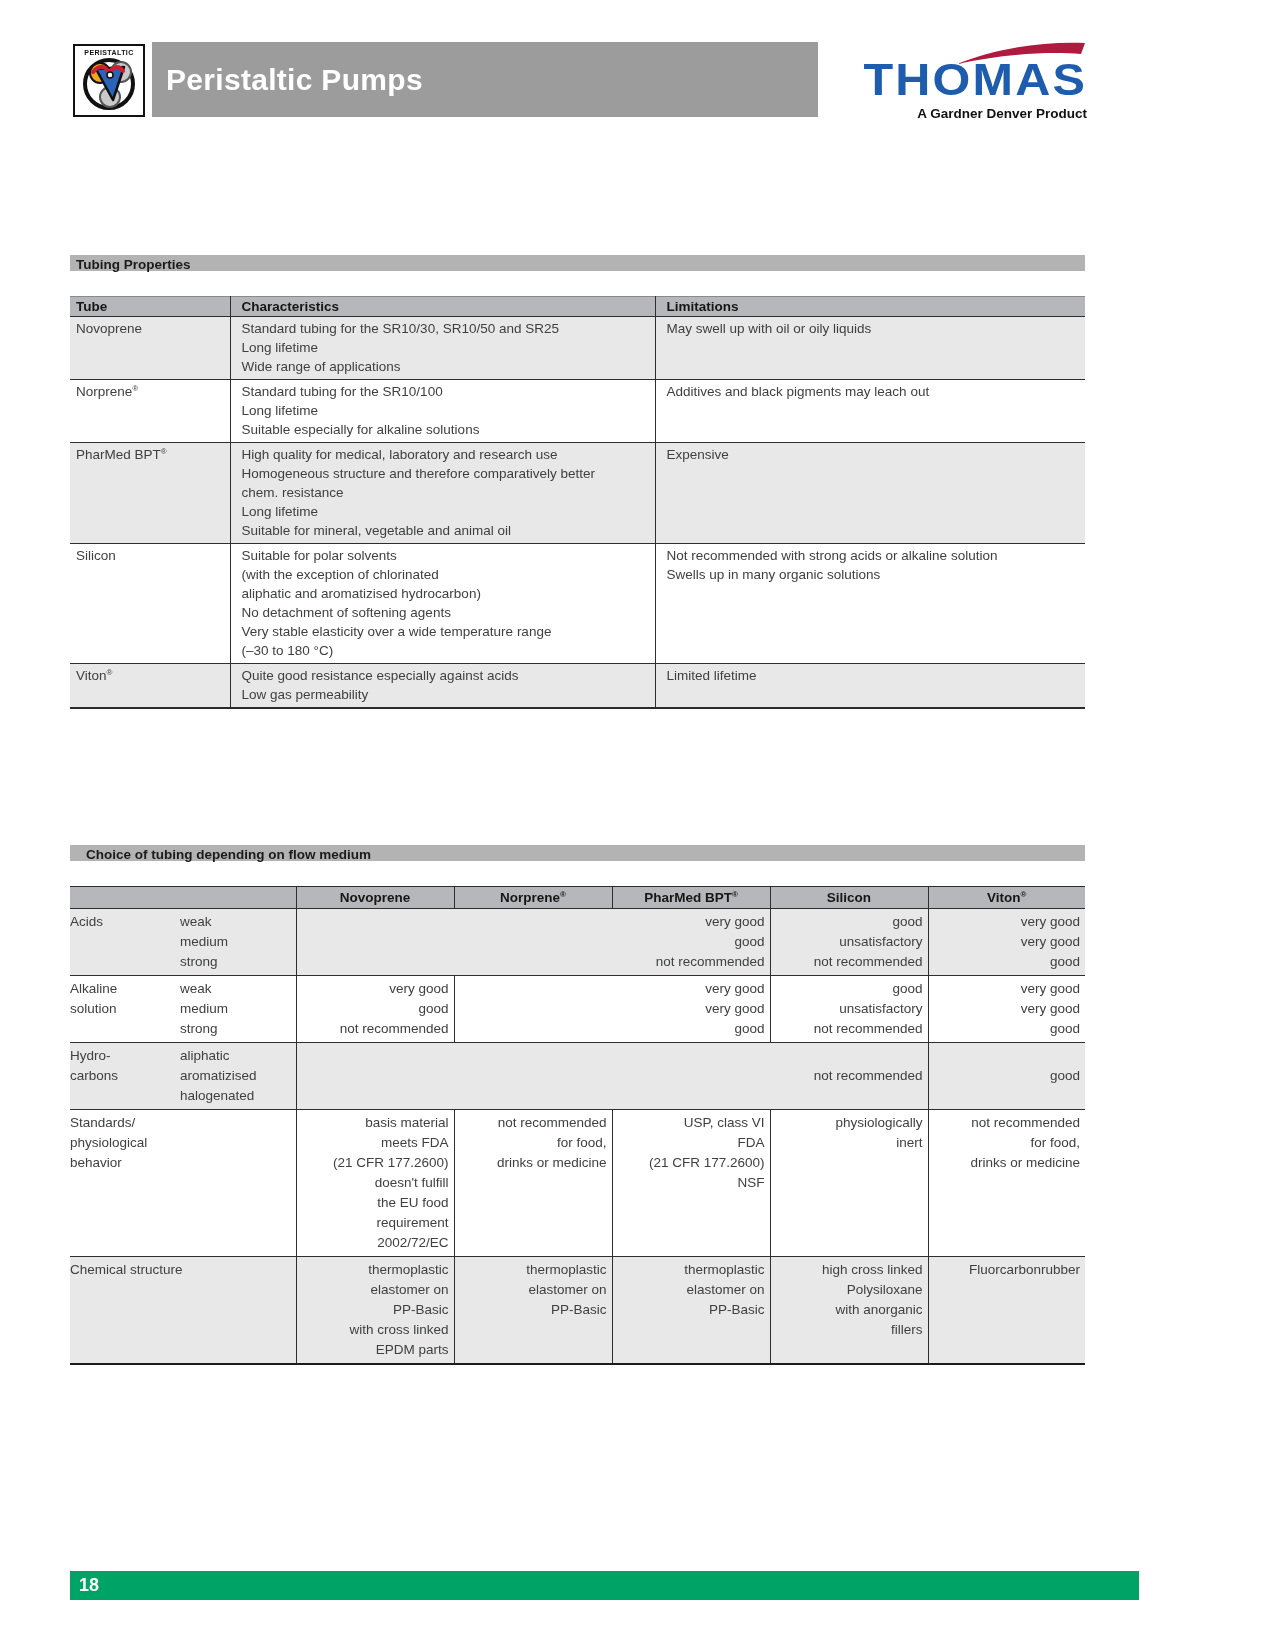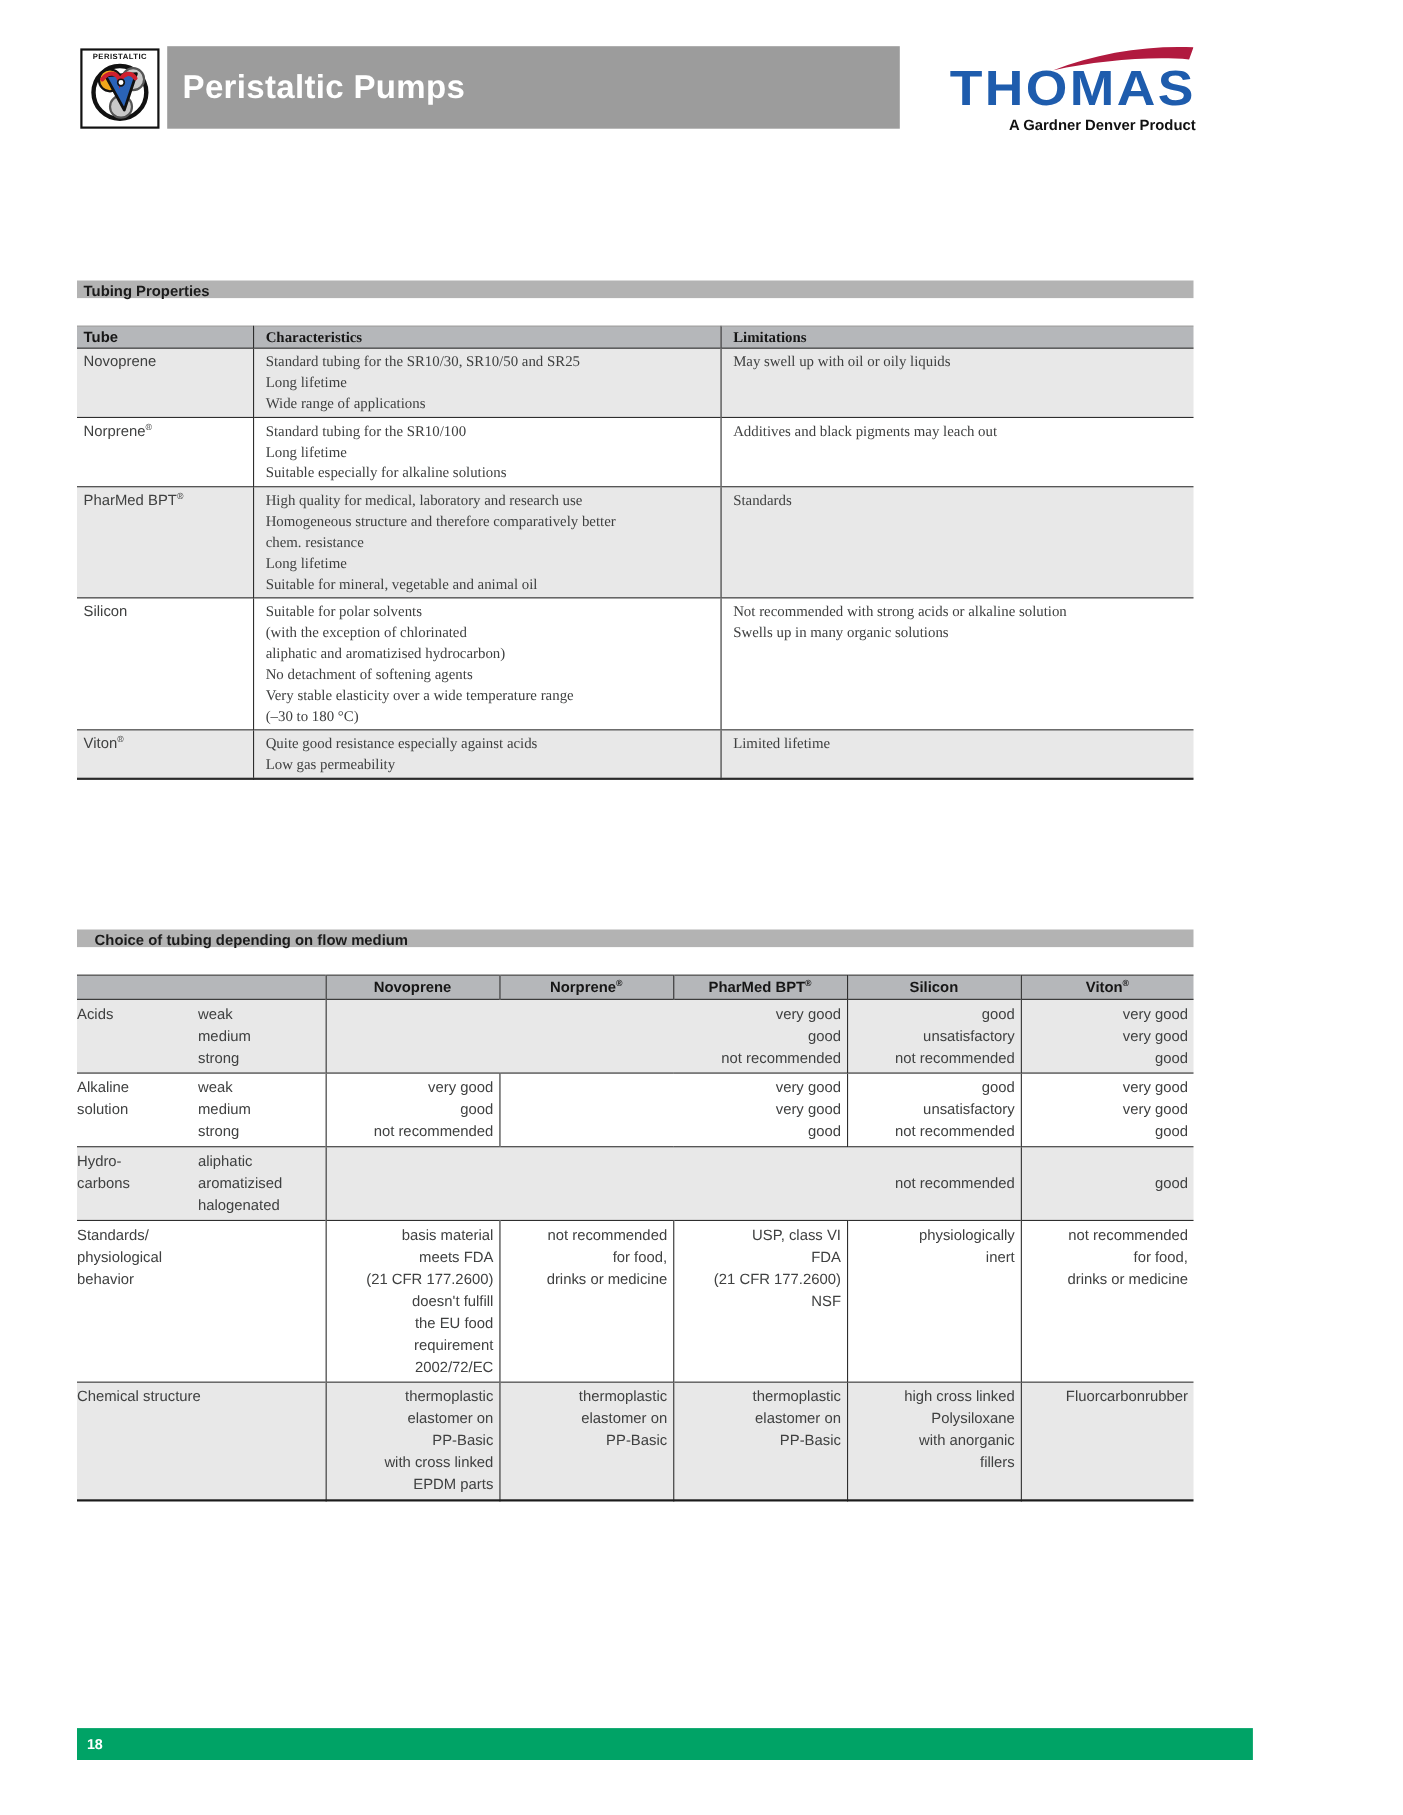--- a/index.html
+++ b/index.html
@@ -30,37 +30,37 @@
   .ml { white-space:pre-line; }
   sup { font-size:8px; vertical-align:super; line-height:0; }
 
   
   .t1 { top:296px; width:1015px; border-top:1px solid #8a8a8a; border-bottom:2px solid #2b2b2b; }
   .t1 tr { border-bottom:1.5px solid #2e2e2e; }
   .t1 th { background:#b5b7ba; font-weight:bold; color:#161616; text-align:left; height:19px;
            padding:1px 8px 1px 6px; line-height:17px; }
   .t1 td { line-height:19px; padding:2px 8px 3px 6px; }
   .t1 .bl { border-left:1.5px solid #2e2e2e; } 
-  .t1 td.c2, .t1 th.c2, .t1 td.c3, .t1 th.c3 { padding-left:11px;font-family:Liberation Serif, serif; }
+  .t1 td.c2, .t1 th.c2, .t1 td.c3, .t1 th.c3 { padding-left:11px; }
   .t1 tr.g { background:#e8e8e8; }
 
   
   .t2 { top:886px; width:1015px; border-top:1.5px solid #2b2b2b; border-bottom:2.5px solid #1c1c1c; }
   .t2 tr { border-bottom:1.5px solid #2e2e2e; }
   .t2 th { background:#b5b7ba; font-weight:bold; color:#161616; text-align:center; height:21px;
            padding:2px 4px; line-height:17px; }
   .t2 td { line-height:20px; padding:3px 5px; text-align:right; }
   .t2 td.lab { text-align:left; padding-left:0; }
   .t2 .bl { border-left:1.5px solid #2e2e2e; }
   .t2 tr.g { background:#e8e8e8; }
   .t2 td.vmid { vertical-align:middle; }
 
   
   .footer { position:absolute; left:70px; top:1571px; width:1069px; height:29px; background:#00a366; }
-  .footer .n { color:#fff; font-size:13px; font-weight:bold; line-height:29px; padding-left:9px; }
+  .footer .n { color:#fff; font-size:18px; font-weight:bold; line-height:29px; padding-left:9px; }
 </style>
 </head>
 <body>
 
 <div class="page">
 
   <div class="logo-box">
     <div class="cap">PERISTALTIC</div>
     <span>
       <svg width="60" height="56" viewBox="0 0 60 56">
@@ -119,21 +119,21 @@
 Suitable especially for alkaline solutions</td>
       <td class="bl c3 ml">Additives and black pigments may leach out</td>
     </tr>
     <tr class="g">
       <td><span>PharMed BPT</span><sup>®</sup></td>
       <td class="bl c2 ml">High quality for medical, laboratory and research use
 Homogeneous structure and therefore comparatively better
 chem. resistance
 Long lifetime
 Suitable for mineral, vegetable and animal oil</td>
-      <td class="bl c3 ml">Standards</td>
+      <td class="bl c3 ml">Expensive</td>
     </tr>
     <tr>
       <td><span>Silicon</span><sup></sup></td>
       <td class="bl c2 ml">Suitable for polar solvents
 (with the exception of chlorinated
 aliphatic and aromatizised hydrocarbon)
 No detachment of softening agents
 Very stable elasticity over a wide temperature range
 (–30 to 180 °C)</td>
       <td class="bl c3 ml">Not recommended with strong acids or alkaline solution

